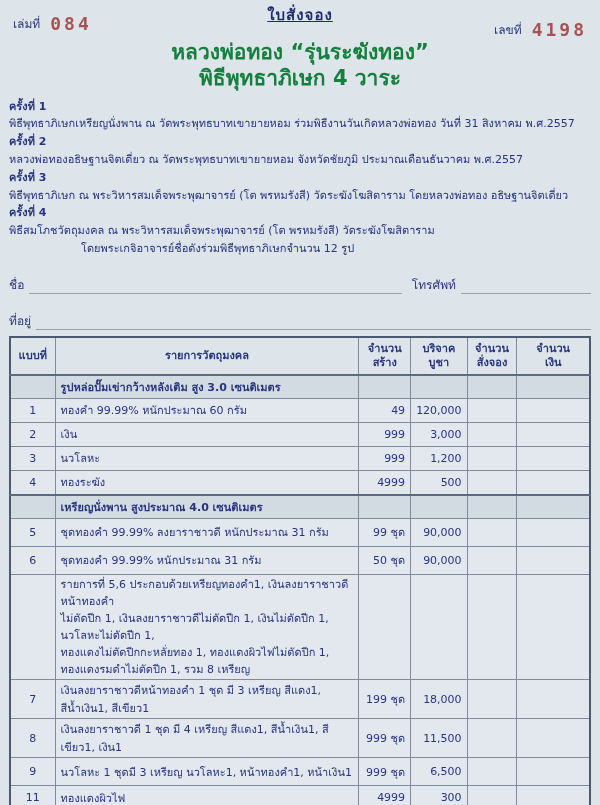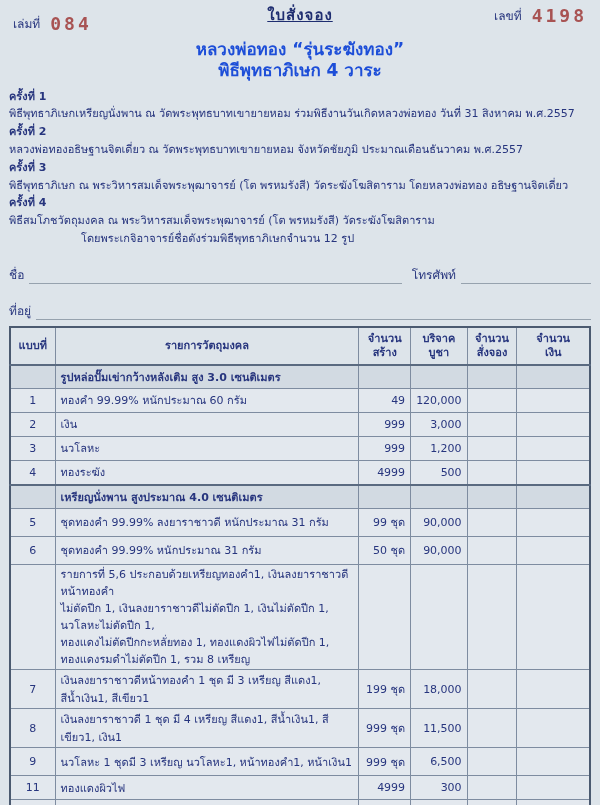--- a/index.html
+++ b/index.html
@@ -13,27 +13,27 @@
     position:relative;
   }
   
   .header-bar { position:relative; height:36px; }
   .form-title {
     position:absolute; left:50%; transform:translateX(-50%); top:0;
     font-size:15px; font-weight:bold; color:#1e2d70;
     text-decoration:underline; letter-spacing:1px;
   }
   .book-no { position:absolute; left:4px; top:10px; font-size:12px; }
-  .serial-no { position:absolute; right:4px; top:2px; font-size:12px; }
+  .serial-no { position:absolute; right:4px; top:16px; font-size:12px; }
   .stamp {
     font-family:"DejaVu Sans Mono", monospace;
     color:#a85353; font-size:18px; font-weight:bold;
     letter-spacing:3px; margin-left:10px; vertical-align:-2px;
   }
-  .main-title { text-align:center; font-weight:bold; color:#1d4ed8; font-size:17px; line-height:1.25; }
+  .main-title { text-align:center; font-weight:bold; color:#15803d; font-size:21px; line-height:1.25; }
   
   .occasions { margin:6px 0 2px 0; font-size:11px; }
   .occ { display:flex; line-height:1.62;flex-direction:column; }
   .occ-label { flex:none; width:54px; font-weight:bold; }
   .occ-text { flex:1; }
   .occ-cont { margin-left:72px; line-height:1.62; }
   
   .frow { display:flex; align-items:flex-end; font-size:12px; margin-top:17px; }
   .flabel { flex:none; padding-right:5px; }
   .fline { border-bottom:1px solid #96a2ae; height:14px; }

